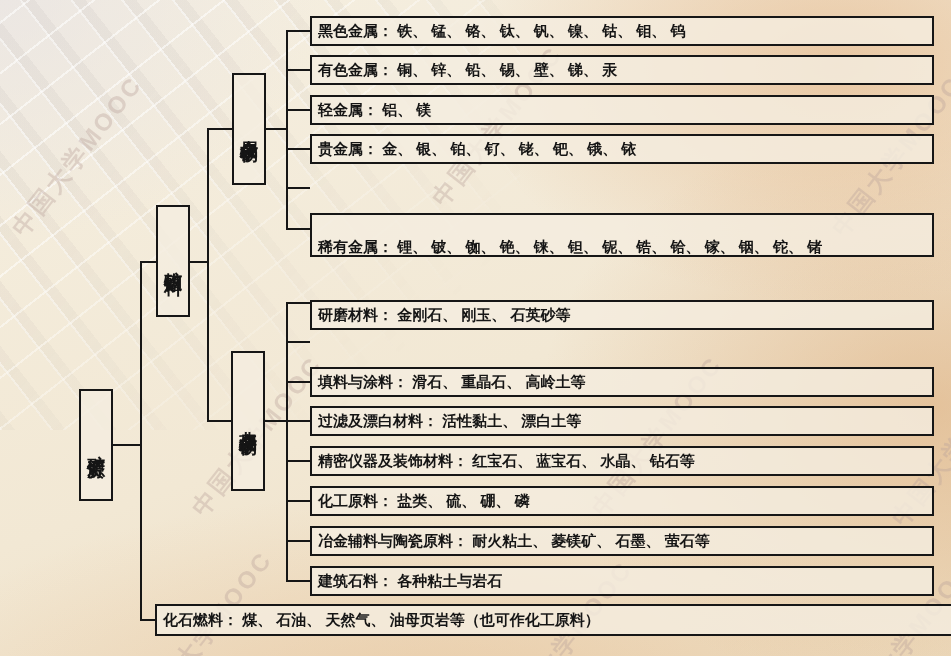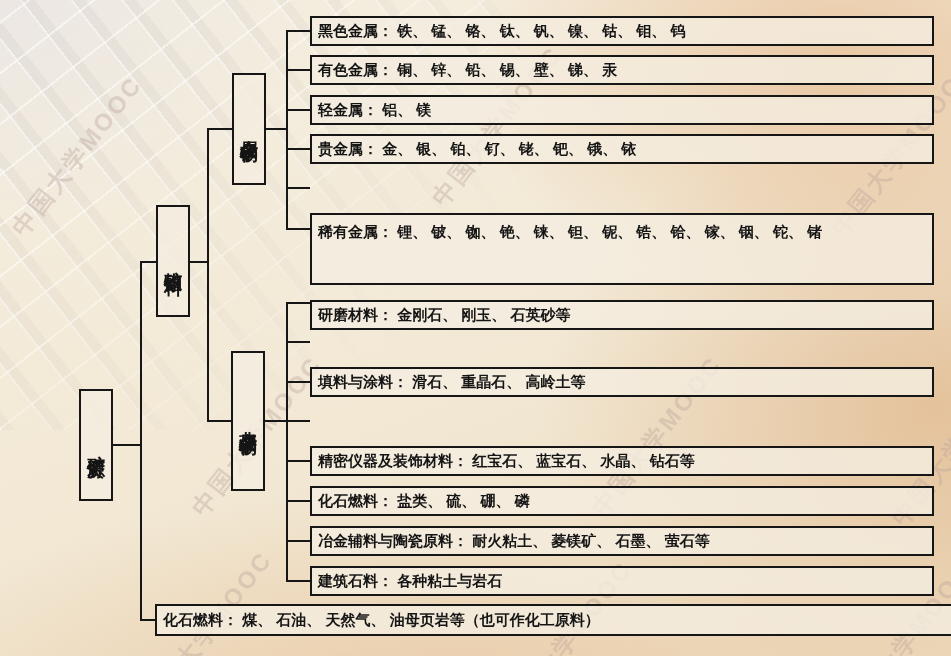--- a/index.html
+++ b/index.html
@@ -36,21 +36,21 @@
   .vbox{
     writing-mode:vertical-rl; text-orientation:upright;
     display:flex; align-items:center; justify-content:center;
     font-size:18px; letter-spacing:2px; line-height:1;
   }
   .row{
     left:310px; width:624px; height:30px;
     display:flex; align-items:center; padding:0 6px;
     font-size:15px; line-height:26px; white-space:nowrap;
   }
-  .row.tall{height:72px; align-items:flex-start; padding-top:4px; white-space:normal;}
+  .row.tall{height:44px; align-items:flex-start; padding-top:19px; white-space:normal;}
   .row.fossil{left:155px; width:908px; height:32px; top:604px;}
 </style>
 </head>
 <body>
 
 <div id="canvas">
   <div class="grid-texture"></div>
 
   <span class="wm" style="left:-20px;top:140px">中国大学MOOC</span>
   <span class="wm" style="left:400px;top:110px">中国大学MOOC</span>
@@ -98,19 +98,20 @@
   <div class="node vbox" style="left:231px;top:351px;width:34px;height:140px">非金属矿物</div>
 
   <div class="node row" style="top:16px">黑色金属： 铁、 锰、 铬、 钛、 钒、 镍、 钴、 钼、 钨</div>
   <div class="node row" style="top:55px">有色金属： 铜、 锌、 铅、 锡、 壁、 锑、 汞</div>
   <div class="node row" style="top:95px">轻金属： 铝、 镁</div>
   <div class="node row" style="top:134px">贵金属： 金、 银、 铂、 钌、 铑、 钯、 锇、 铱</div>
   <div class="node row tall" style="top:213px">稀有金属： 锂、 铍、 铷、 铯、 铼、 钽、 铌、 锆、 铪、 镓、 铟、 铊、 锗</div>
 
   <div class="node row" style="top:300px">研磨材料： 金刚石、 刚玉、 石英砂等</div>
   <div class="node row" style="top:367px">填料与涂料： 滑石、 重晶石、 高岭土等</div>
+  <div class="node row" style="top:406px">过滤及漂白材料： 活性黏土、 漂白土等</div>
   <div class="node row" style="top:446px">精密仪器及装饰材料： 红宝石、 蓝宝石、 水晶、 钻石等</div>
-  <div class="node row" style="top:486px">化石燃料： 盐类、 硫、 硼、 磷</div>
+  <div class="node row" style="top:486px">化工原料： 盐类、 硫、 硼、 磷</div>
   <div class="node row" style="top:526px">冶金辅料与陶瓷原料： 耐火粘土、 菱镁矿、 石墨、 萤石等</div>
   <div class="node row" style="top:566px">建筑石料： 各种粘土与岩石</div>
 
   <div class="node row fossil">化石燃料： 煤、 石油、 天然气、 油母页岩等（也可作化工原料）</div>
 </div>
 
 </body></html>

